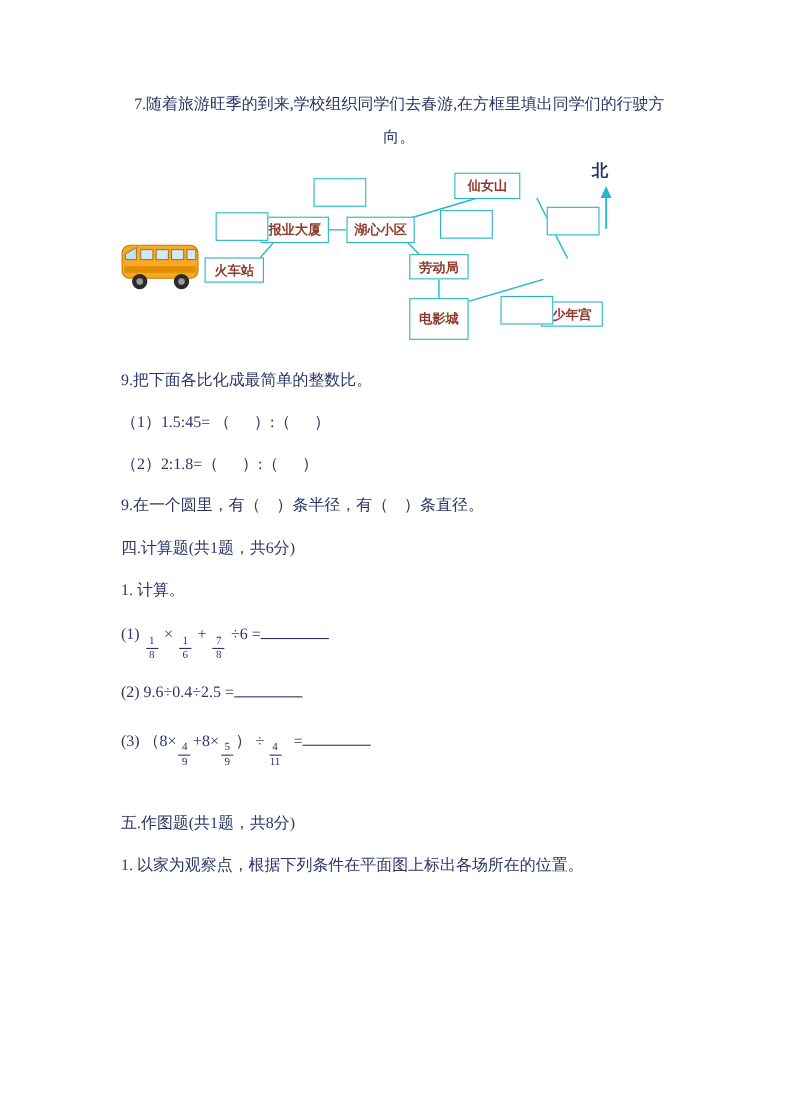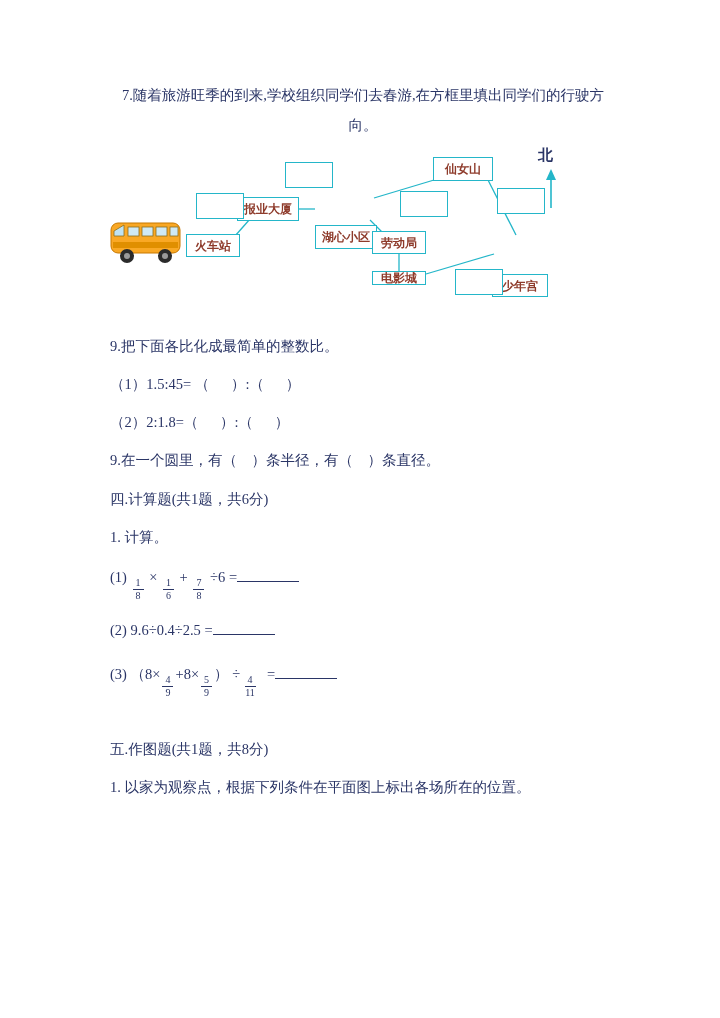--- a/index.html
+++ b/index.html
@@ -91,27 +91,27 @@
         <rect x="32" y="9" width="11" height="9" fill="#cfe9f5" stroke="#8a6d1d" stroke-width="0.8"></rect>
         <rect x="46" y="9" width="11" height="9" fill="#cfe9f5" stroke="#8a6d1d" stroke-width="0.8"></rect>
         <rect x="60" y="9" width="8" height="9" fill="#cfe9f5" stroke="#8a6d1d" stroke-width="0.8"></rect>
         <circle cx="17" cy="38" r="7" fill="#2b2b2b"></circle>
         <circle cx="17" cy="38" r="3" fill="#9a9a9a"></circle>
         <circle cx="55" cy="38" r="7" fill="#2b2b2b"></circle>
         <circle cx="55" cy="38" r="3" fill="#9a9a9a"></circle>
       </svg>
     </div>
 
-  <div class="dbox" style="left: 323px; top: 11px; width: 60px; height: 24px;">仙女山</div>
+  <div class="dbox" style="left: 303px; top: 11px; width: 60px; height: 24px;">仙女山</div>
       <div class="dbox" style="left: 127px; top: 51px; width: 62px; height: 24px;">报业大厦</div>
-      <div class="dbox" style="left: 205px; top: 51px; width: 62px; height: 24px; margin-top: 28px;">湖心小区</div>
+      <div class="dbox" style="left: 205px; top: 51px; width: 62px; height: 24px;">湖心小区</div>
       <div class="dbox" style="left: 76px; top: 88px; width: 54px; height: 23px;">火车站</div>
       <div class="dbox" style="left: 262px; top: 85px; width: 54px; height: 23px;">劳动局</div>
       <div class="dbox" style="left: 382px; top: 88px; width: 56px; height: 23px; margin-top: 40px;">少年宫</div>
-      <div class="dbox" style="left: 262px; top: 125px; width: 54px; height: 14px;">电影城</div>
+      <div class="dbox" style="left: 262px; top: 125px; width: 54px; height: 38px;">电影城</div>
       <div class="dbox" style="left: 175px; top: 16px; width: 48px; height: 26px;"></div>
       <div class="dbox" style="left: 86px; top: 47px; width: 48px; height: 26px;"></div>
       <div class="dbox" style="left: 290px; top: 45px; width: 48px; height: 26px;"></div>
       <div class="dbox" style="left: 387px; top: 42px; width: 48px; height: 26px;"></div>
       <div class="dbox" style="left: 345px; top: 123px; width: 48px; height: 26px;"></div>
     </div>
 
   <div class="spaced">9.把下面各比化成最简单的整数比。</div>
   <div class="spaced">（1）1.5:45= （      ）:（      ）</div>
   <div class="spaced">（2）2:1.8=（      ）:（      ）</div>

